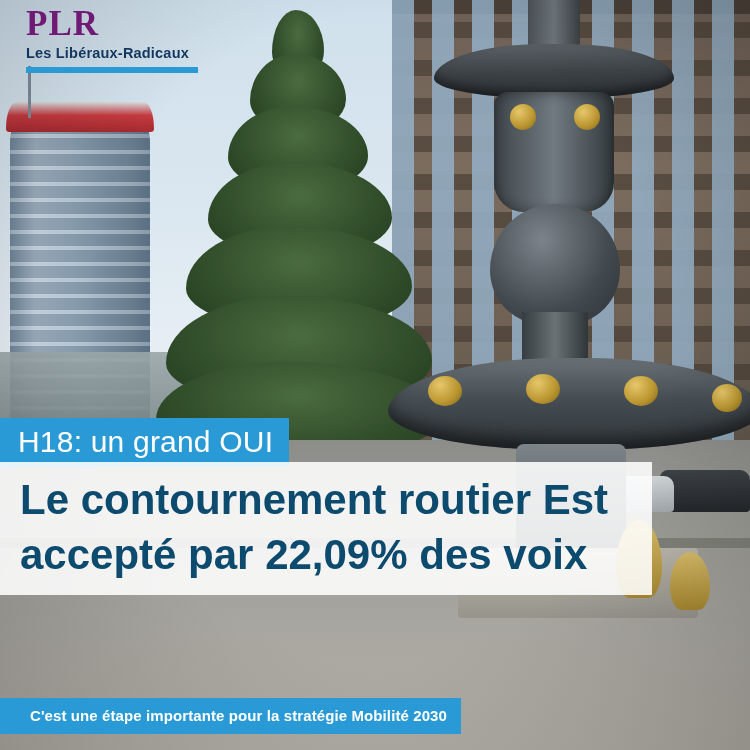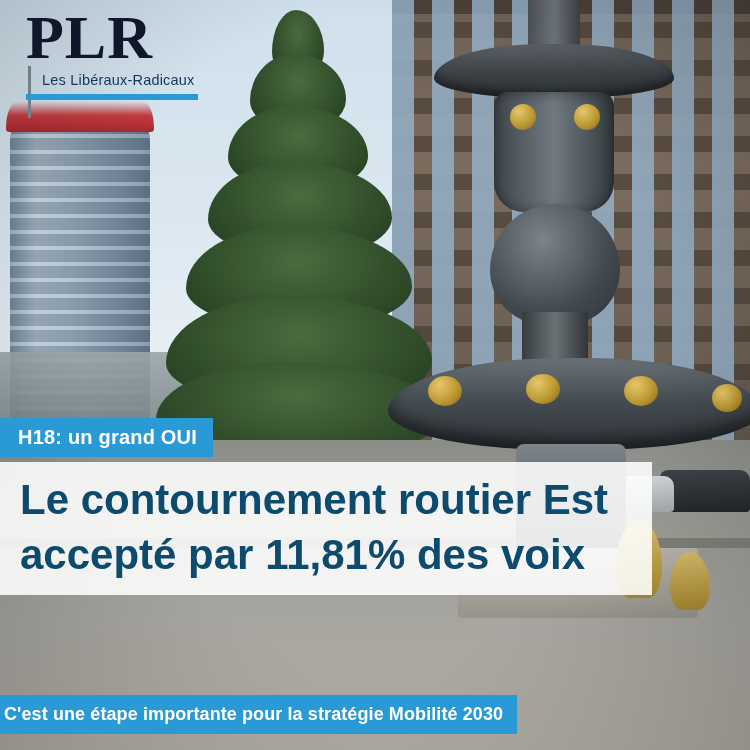--- a/index.html
+++ b/index.html
@@ -167,46 +167,46 @@
 
   
   .logo {
     position: absolute;
     left: 22px; top: 6px;
     width: 200px;
   }
   .logo-word {
     font-family: "Liberation Serif", serif;
     font-weight: bold;
-    font-size: 62px;
+    font-size: 35px;
     letter-spacing: 1px;
-    color: #0f172a;
+    color: #701a75;
     line-height: 1;
     margin: 0 0 4px 4px;
   }
   .logo-sub {
     font-family: "Liberation Sans", sans-serif;
-    font-weight: normal;
+    font-weight: bold;
     font-size: 14.5px;
     color: #12365e;
-    margin: 0 0 6px 20px;
+    margin: 0 0 6px 4px;
     letter-spacing: .2px;
   }
   .logo-rule {
     width: 172px; height: 6px; background: #2a9ad6; margin-left: 4px;
   }
 
   
   .kicker {
     position: absolute;
     left: 0; top: 418px;
     background: #2a9ad6;
     color: #ffffff;
-    font-weight: bold;
-    font-size: 20px;
+    font-weight: normal;
+    font-size: 30px;
     line-height: 1;
     padding: 9px 16px 10px 18px;
     letter-spacing: .2px;
     text-align: right;
   }
   .headline {
     position: absolute;
     left: 0; top: 462px;
     width: 652px;
     background: rgba(255,255,255,.88);
@@ -220,23 +220,23 @@
     line-height: 1.32;
     padding-left: 20px;
     white-space: nowrap;
   }
   .subbar {
     position: absolute;
     left: 0; bottom: 16px;
     background: #2a9ad6;
     color: #ffffff;
     font-weight: bold;
-    font-size: 18px;
+    font-size: 15px;
     line-height: 1;
-    padding: 10px 14px 11px 4px;
+    padding: 10px 14px 11px 30px;
     letter-spacing: .1px;
     margin-top: 39px;
   }
 </style>
 </head>
 <body>
 
 <div class="poster">
 
   <div class="photo">
@@ -296,18 +296,18 @@
   <div class="logo">
     <div class="logo-word">PLR</div>
     <div class="logo-sub">Les Libéraux-Radicaux</div>
     <div class="logo-rule"></div>
   </div>
 
   <div class="kicker">H18: un grand OUI</div>
 
   <div class="headline">
     <span class="line">Le contournement routier Est</span>
-    <span class="line">accepté par 11,81% des voix</span>
+    <span class="line">accepté par 22,09% des voix</span>
   </div>
 
   <div class="subbar">C'est une étape importante pour la stratégie Mobilité 2030</div>
 
 </div>
 
 </body></html>

